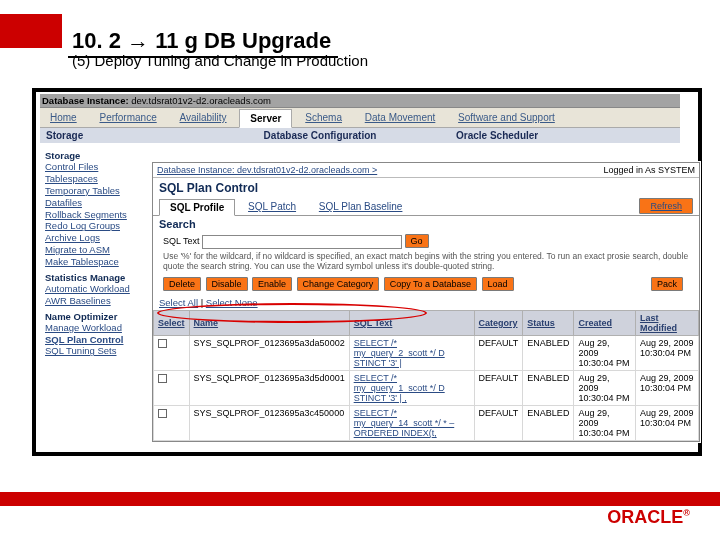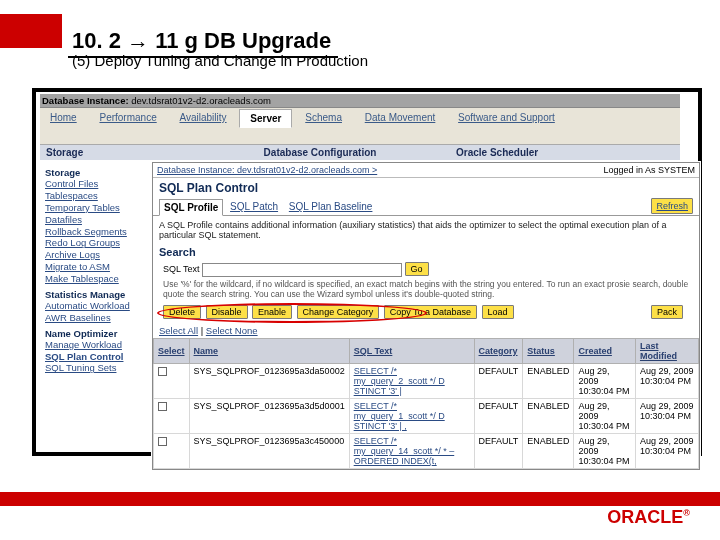--- a/index.html
+++ b/index.html
@@ -5,43 +5,43 @@
   * { box-sizing: border-box; }
   body { margin:0; padding:0; font-family: Arial, sans-serif; font-size:10px; background:#fff; width:720px; height:540px; position:relative; overflow:hidden;}
   .red-block { position:absolute; left:0; top:14px; width:62px; height:34px; background:#c00;}
   .title { position:absolute; left:72px; top:28px; font-size:22px; font-weight:bold; color:#000; letter-spacing:0;}
   .title .arrow { font-family: "Segoe UI Symbol", Arial; }
   .title-underline { position:absolute; left:68px; top:56px; width:270px; height:2px; background:#000;}
   .subtitle { position:absolute; left:72px; top:52px; font-size:15px; font-weight:normal; color:#000;}
   .app { position:absolute; left:40px; top:94px; width:640px; background:#fff; }
   .hdrbar { background:#a3a3a3; border-bottom:1px solid #888; padding:1px 2px; font-size:9.5px; color:#000;}
   .hdrbar b { font-weight:bold;}
-  .tabs { background:#e8e4d8; height:37px; font-size:10px; color:#334; border-bottom:1px solid #aaa;}
+  .tabs { background:#e8e4d8; height:20px; font-size:10px; color:#334; border-bottom:1px solid #aaa;}
   .tabs span { display:inline-block; padding:3px 10px; color:#3a5a88; text-decoration:underline; }
   .tabs span.sel { background:#fff; border:1px solid #aaa; border-bottom:1px solid #fff; text-decoration:none; color:#000; font-weight:bold; position:relative; top:1px;}
   .section-row { display:flex; background:#d6dbe6; font-size:10px; font-weight:bold; color:#1a2a55;}
   .section-row div { padding:2px 6px; }
   .sidebar { float:left; width:112px; font-size:9.5px; padding:3px 2px; margin-left:3px;}
   .sidebar .grp-title { font-weight:bold; color:#102a55; margin-top:4px;}
   .sidebar a { display:block; color:#2a4b84; text-decoration:underline; line-height:1.25;}
   .sidebar a.hi { color:#2a4b84; font-weight:bold;}
   .overlay { position:absolute; left:152px; top:162px; width:548px; background:#fff; border:1px solid #888; font-size:9.5px; box-shadow:0 0 0 1px #fff;}
   .ov-top { display:flex; justify-content:space-between; border-bottom:1px solid #bbb; padding:2px 4px; font-size:9px;gap:24px;}
   .crumb { color:#2a4b84; text-decoration:underline;}
   .ov-title { font-weight:bold; font-size:12px; padding:3px 6px; color:#102a55;}
   .subtabs { border-bottom:1px solid #999; padding-left:6px; font-size:10px;}
-  .subtabs span { display:inline-block; padding:2px 4px; color:#2a4b84; text-decoration:underline;}
+  .subtabs span { display:inline-block; padding:2px 10px; color:#2a4b84; text-decoration:underline;}
   .subtabs span.sel { border:1px solid #999; border-bottom:1px solid #fff; background:#fff; position:relative; top:1px; text-decoration:none; font-weight:bold; color:#000;}
   .desc { padding:4px 6px; font-size:9px; color:#222;}
   .search-hdr { font-weight:bold; font-size:11px; padding:2px 6px; color:#102a55;}
   .search-body { padding:2px 10px; font-size:9px;}
   .inp { border:1px solid #888; height:14px; width:200px; display:inline-block; background:#fff; padding:0 2px; font-size:9px; vertical-align:middle;}
   .hint { color:#555; font-size:8.5px; line-height:1.2; margin:2px 0 4px;}
   .btnrow { padding:2px 0;}
-  .btn { display:inline-block; border:1px solid #7a7a7a; background:#fde047; padding:1px 5px; font-size:9px; border-radius:1px; margin-right:2px;}
+  .btn { display:inline-block; border:1px solid #7a7a7a; background:#f97316; padding:1px 5px; font-size:9px; border-radius:1px; margin-right:2px;}
   .go-right { float:right; margin-right:6px;}
   .red-oval { position:absolute; border:2px solid #d80000; border-radius:50%/50%; pointer-events:none;}
   .selrow { padding:2px 6px; font-size:9.5px;}
   .selrow a { color:#2a4b84; text-decoration:underline;}
   table.grid { width:100%; border-collapse:collapse; font-size:9px;}
   table.grid th { background:#cfd2dc; color:#2a4070; font-weight:bold; text-align:left; padding:2px 4px; border:1px solid #b0b0b0; text-decoration:underline;}
   table.grid td { padding:2px 4px; border:1px solid #d8d8d8; vertical-align:top;}
   table.grid td.link { color:#2a4b84; text-decoration:underline;}
   .chk { display:inline-block; width:9px; height:9px; border:1px solid #666; background:#fff; margin-right:3px; vertical-align:middle;}
   .black-frame { position:absolute; left:32px; top:88px; width:670px; height:368px; border:4px solid #000; pointer-events:none;}
@@ -108,21 +108,20 @@
     <span class="crumb">Database Instance: dev.tdsrat01v2-d2.oracleads.com &gt;</span>
     <span>Logged in As SYSTEM</span>
   </div>
   <div class="ov-title">SQL Plan Control</div>
   <div class="subtabs">
     <span class="sel">SQL Profile</span>
     <span>SQL Patch</span>
     <span>SQL Plan Baseline</span>
     <span class="btn go-right">Refresh</span>
   </div>
-  <div class="desc">A SQL Profile contains additional information (auxiliary statistics) that aids the optimizer to select the optimal execution plan of a particular SQL statement.</div>
   <div class="search-hdr">Search</div>
   <div class="search-body">
     <span>SQL Text</span>
     <span class="inp"></span>
     <span class="btn">Go</span>
     <div class="hint">Use '%' for the wildcard, if no wildcard is specified, an exact match begins with the string you entered. To run an exact prosie search, double quote the search string. You can use the Wizard symbol unless it's double-quoted string.</div>
     <div class="btnrow" style="position:relative;">
       <span class="btn">Delete</span>
       <span class="btn">Disable</span>
       <span class="btn">Enable</span>

